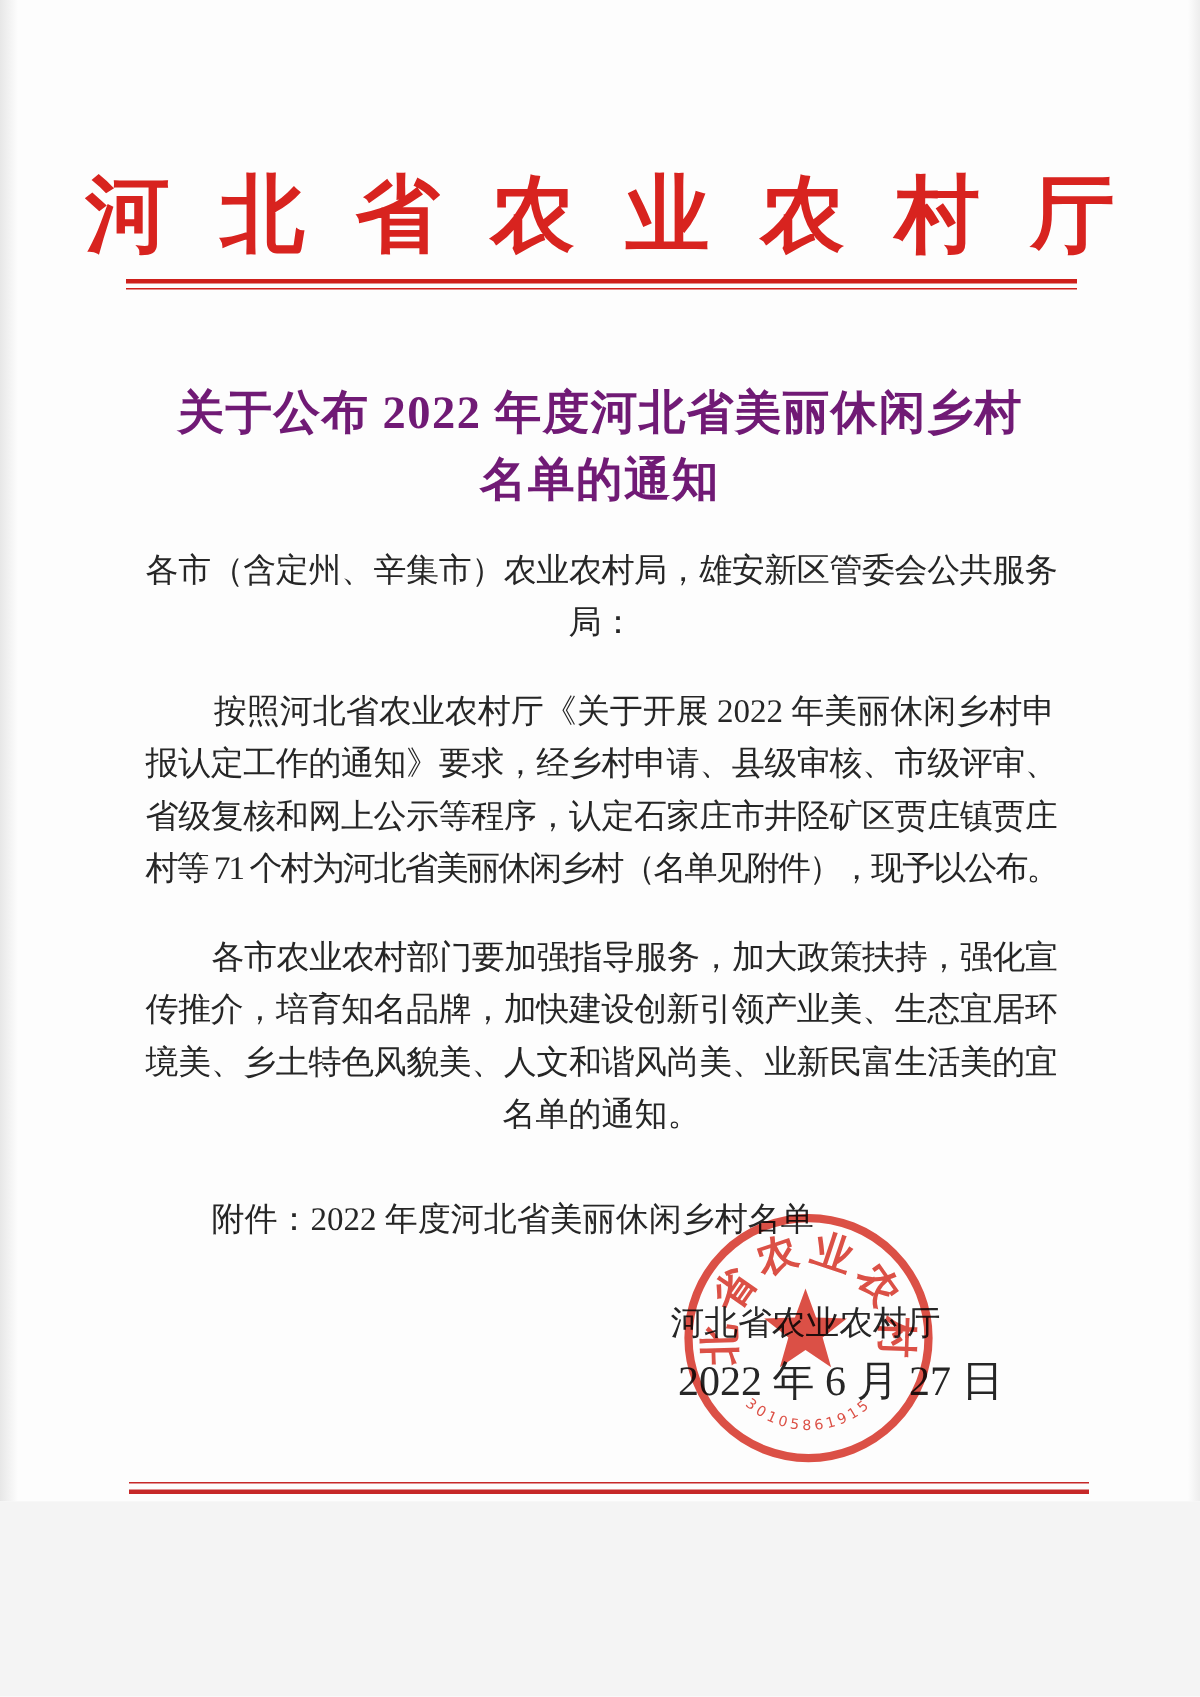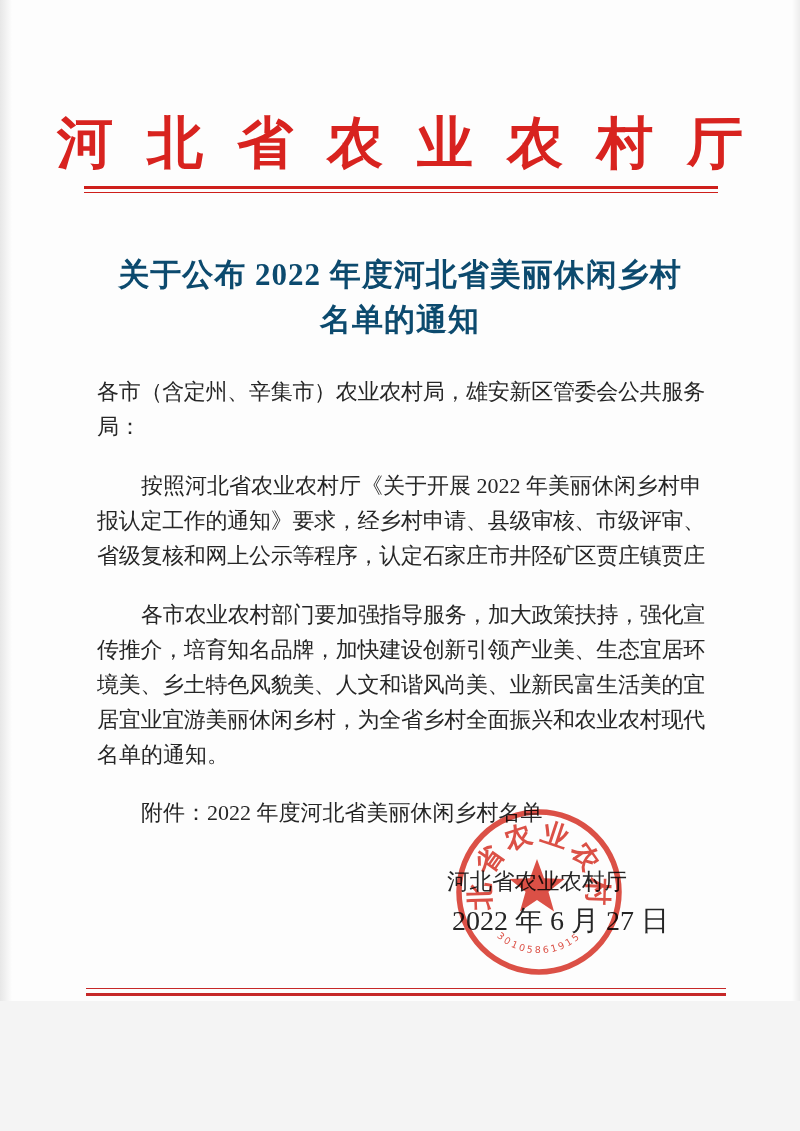--- a/index.html
+++ b/index.html
@@ -18,25 +18,25 @@
     text-align:center;white-space:nowrap;
     font-size:56px;font-weight:bold;color:#d8231f;
     letter-spacing:34px;
   }
   .hrule{position:absolute;left:84px;width:634px;background:#ce1f1b;}
   .hrule.thick{top:186px;height:3px;}
   .hrule.thin{top:192px;height:1px;}
 
   .title{
     position:absolute;top:252px;left:0;width:800px;
-    text-align:center;font-weight:bold;color:#0c4a6e;
+    text-align:center;font-weight:bold;color:#701a75;
     font-size:31px;line-height:45px;letter-spacing:1px;
   }
 
-  .body-text{position:absolute;top:374px;left:97px;width:608px;font-size:22px;}
+  .body-text{position:absolute;top:362px;left:97px;width:608px;font-size:22px;text-align:center;}
   .bline{line-height:35px;height:35px;white-space:nowrap;}
   .bline.indent{padding-left:44px;margin-top:24px;}
 
   .attachment{
     position:absolute;top:795px;left:141px;
     font-size:22px;line-height:35px;white-space:nowrap;
   }
 
   .sig-org{position:absolute;top:866px;left:447px;font-size:22.5px;white-space:nowrap;}
   .sig-date{position:absolute;top:902px;left:452px;font-size:28px;white-space:nowrap;text-align:right;}
@@ -74,24 +74,24 @@
     <div>关于公布 2022 年度河北省美丽休闲乡村</div>
     <div>名单的通知</div>
   </div>
 
   <div class="body-text" id="body-lines">
       <div class="bline" style="letter-spacing: -0.29px;">各市（含定州、辛集市）农业农村局，雄安新区管委会公共服务</div>
       <div class="bline">局：</div>
       <div class="bline indent">按照河北省农业农村厅《关于开展 2022 年美丽休闲乡村申</div>
       <div class="bline" style="letter-spacing: -0.29px;">报认定工作的通知》要求，经乡村申请、县级审核、市级评审、</div>
       <div class="bline" style="letter-spacing: -0.29px;">省级复核和网上公示等程序，认定石家庄市井陉矿区贾庄镇贾庄</div>
+      <div class="bline" style="letter-spacing: -1.28px;">村等 71 个村为河北省美丽休闲乡村（名单见附件），现予以公布。</div>
       <div class="bline indent" style="letter-spacing: -0.31px;">各市农业农村部门要加强指导服务，加大政策扶持，强化宣</div>
       <div class="bline" style="letter-spacing: -0.29px;">传推介，培育知名品牌，加快建设创新引领产业美、生态宜居环</div>
       <div class="bline" style="letter-spacing: -0.29px;">境美、乡土特色风貌美、人文和谐风尚美、业新民富生活美的宜</div>
-      <div class="bline" style="letter-spacing: -0.29px;">居宜业宜游美丽休闲乡村，为全省乡村全面振兴和农业农村现代</div>
       <div class="bline">名单的通知。</div>
     </div>
 
   <div class="attachment">附件：2022 年度河北省美丽休闲乡村名单</div>
 
   <div class="sig-org">河北省农业农村厅</div>
   <div class="sig-date">2022 年 6 月 27 日</div>
 
   <svg class="seal" width="190" height="190" viewBox="-95 -95 190 190">
     <defs>

